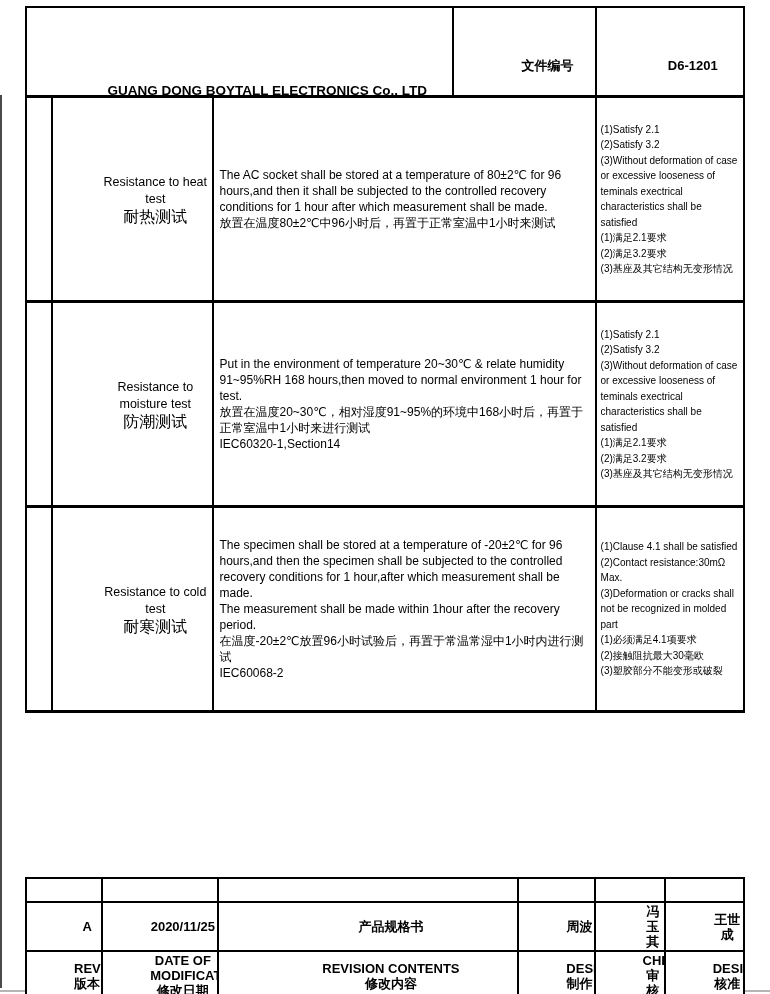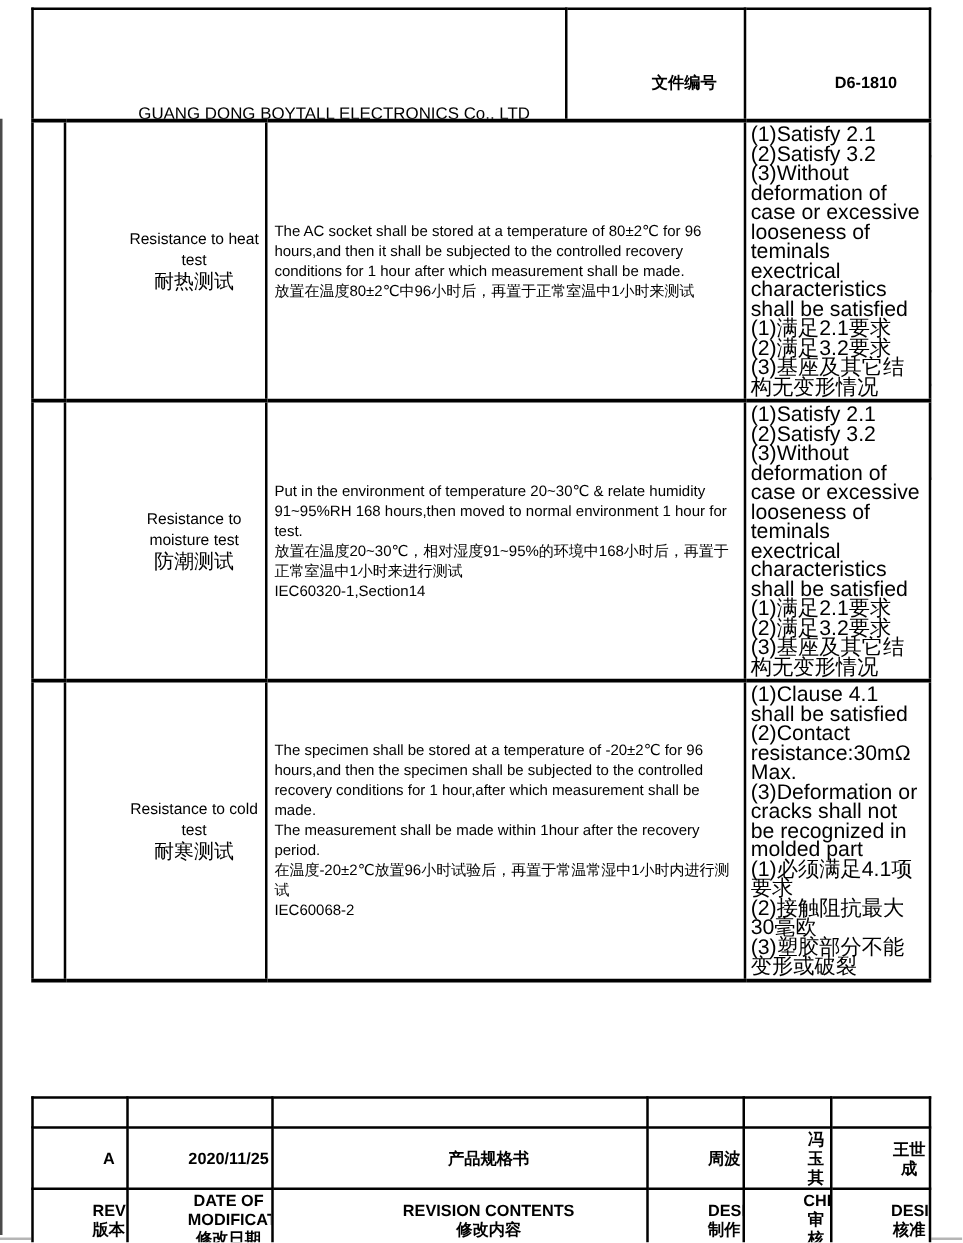--- a/index.html
+++ b/index.html
@@ -10,35 +10,35 @@
   table{border-collapse:collapse;table-layout:fixed;position:absolute;background:#fff;}
   td{border:2px solid #000;overflow:hidden;vertical-align:middle;padding-left:47px;}
 
   
   .hdr{left:25px;top:6px;width:720px;}
   .hdr td{white-space:pre-wrap;}
   .hdr .lbl,.hdr .val{text-align:center;font-weight:bold;font-size:13px;}
   .co-cell{padding:2px 4px 2px 6px;}
   .co-flex{display:flex;align-items:center;}
   .co-text{flex:1;text-align:center;}
-  .co-en{font-weight:normal;font-size:13.5px;line-height:18px;}
+  .co-en{font-weight:bold;font-size:13.5px;line-height:18px;}
   .co-cn{font-weight:bold;font-size:15px;line-height:22px;}
   .title-cell{text-align:center;}
   .title-en{font-weight:bold;font-size:13px;line-height:19px;}
   .title-cn{font-weight:bold;font-size:14px;line-height:19px;}
 
   
   .spec{left:25px;top:95px;width:720px;}
   .spec td{border-width:3px 2px;font-size:12px;}
   .spec .num{text-align:left;}
   .spec .name{text-align:center;margin-left:16px;}
   .name-en{font-size:12.5px;line-height:17px;}
   .name-cn{font-size:16px;line-height:17px;}
   .spec .desc{padding:2px 6px;white-space:pre-wrap;line-height:16px;text-align:left;}
-  .spec .res{padding:2px 4px;white-space:pre-wrap;line-height:15.5px;font-size:17px;text-align:left;}
+  .spec .res{padding:2px 4px;white-space:pre-wrap;line-height:15.5px;font-size:10px;text-align:left;}
   .note-cell{vertical-align:top;font-weight:bold;font-size:13px;padding:3px 5px;text-align:left;}
 
   
   .rev{left:25px;top:877px;width:720px;}
   .rev td{text-align:center;font-weight:bold;font-size:13px;line-height:15px;white-space:pre-wrap;}
 
   
   .edge-left{position:absolute;left:0;top:95px;width:2px;height:893px;background:#4a4a4a;}
   .edge-bottom{position:absolute;left:0;top:990px;width:770px;height:2px;background:#b5b5b5;}
 
@@ -68,21 +68,21 @@
               <path d="M13,12 L27,12 L27,20 L13,20 L13,29 L27,29 L27,34" fill="none" stroke="#1a1acd" stroke-width="3.5"></path>
             </svg>
           </span>
           <span class="co-text">
             <div class="co-en">GUANG DONG BOYTALL ELECTRONICS Co., LTD</div>
             <div class="co-cn">广东博滔电子有限公司</div>
           </span>
         </div>
       </td>
       <td class="lbl">文件编号</td>
-      <td class="val">D6-1810</td>
+      <td class="val">D6-1201</td>
     </tr>
     <tr style="height:22px">
       <td class="lbl">版次</td>
       <td class="val">A版</td>
     </tr>
     <tr style="height:18px">
       <td class="title-cell" rowspan="2">
         <div class="title-en">PRODUCT SPECIFICATION</div>
         <div class="title-cn">产品规格书</div>
       </td>

